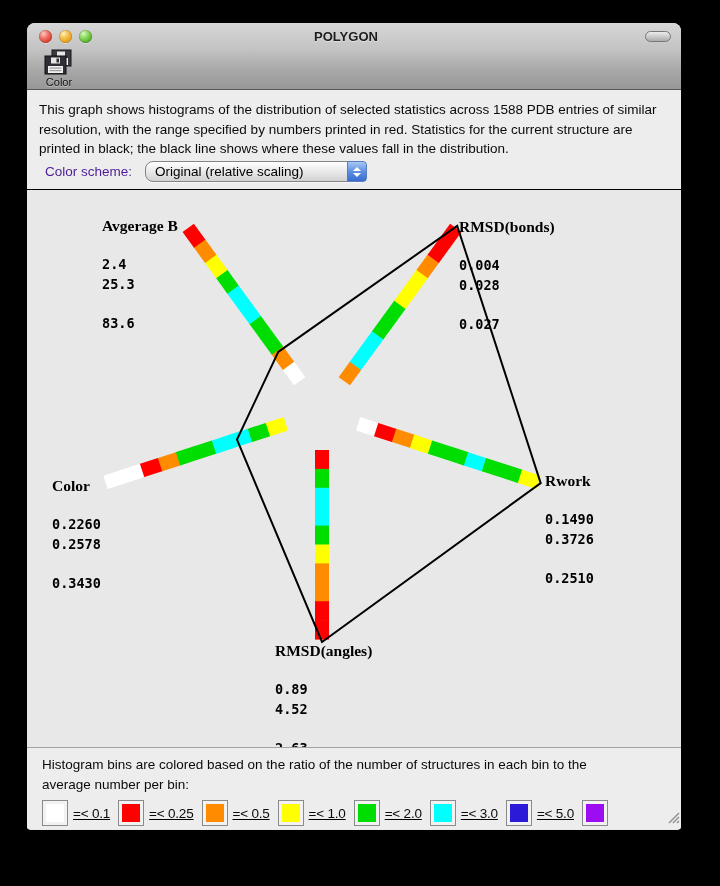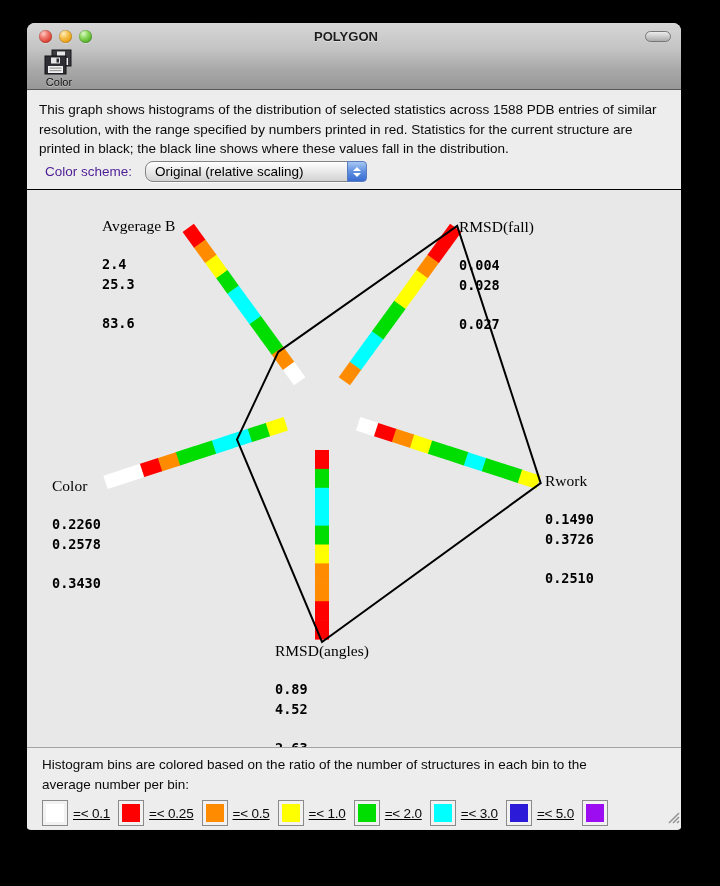--- a/index.html
+++ b/index.html
@@ -36,21 +36,21 @@
          box-shadow:0 1px 0 rgba(255,255,255,.6);}
   .popup-cap{position:absolute;right:-1px;top:-1px;width:20px;height:21px;border-radius:0 4px 4px 0;
              background:linear-gradient(#a8c8f4,#5e8fe0 50%,#3a6cd0);border:1px solid #5a7cbf;
              box-sizing:border-box;display:flex;flex-direction:column;align-items:center;justify-content:center;gap:2px;}
   .arr-up{width:0;height:0;border-left:4px solid transparent;border-right:4px solid transparent;border-bottom:4px solid #fff;}
   .arr-dn{width:0;height:0;border-left:4px solid transparent;border-right:4px solid transparent;border-top:4px solid #fff;}
   
   .plot-area{position:relative;height:557px;background:#e8e8e8;}
   .plot-area svg{position:absolute;left:0;top:0;}
   .stat{position:absolute;}
-  .stat-name{font-family:"Liberation Serif",serif;font-weight:normal;font-size:15.5px;color:#000;
+  .stat-name{font-family:"Liberation Serif",serif;font-weight:bold;font-size:15.5px;color:#000;
              white-space:nowrap;margin-bottom:4px;}
   .stat-num{font-family:"DejaVu Sans Mono",monospace;font-weight:bold;font-size:13.5px;
             line-height:19.5px;white-space:nowrap;}
   .num-red{color:#000000;margin-top:20px;}
   .num-black{color:#000;}
   
   .legend-panel{height:82px;background:#ededed;border-top:1px solid #a3a3a3;box-sizing:border-box;
                 padding:7px 14px 0 15px;position:relative;}
   .legend-text{font-size:13.5px;line-height:19.5px;color:#0a0a0a;}
   .legend-row{display:flex;align-items:center;margin-top:6px;gap:8px;text-decoration:underline;}
@@ -174,21 +174,21 @@
       </svg>
 
     <div class="stat" style="left:75px;top:27px;">
       <div class="stat-name">Avgerage B</div>
       <div class="stat-num num-red">2.4</div>
       <div class="stat-num num-black">25.3</div>
       <div class="stat-num num-red">83.6</div>
     </div>
 
     <div class="stat" style="left:432px;top:28px;">
-      <div class="stat-name">RMSD(fall)</div>
+      <div class="stat-name">RMSD(bonds)</div>
       <div class="stat-num num-red">0.004</div>
       <div class="stat-num num-black">0.028</div>
       <div class="stat-num num-red">0.027</div>
     </div>
 
     <div class="stat" style="left:518px;top:282px;">
       <div class="stat-name">Rwork</div>
       <div class="stat-num num-red">0.1490</div>
       <div class="stat-num num-black">0.3726</div>
       <div class="stat-num num-red">0.2510</div>

